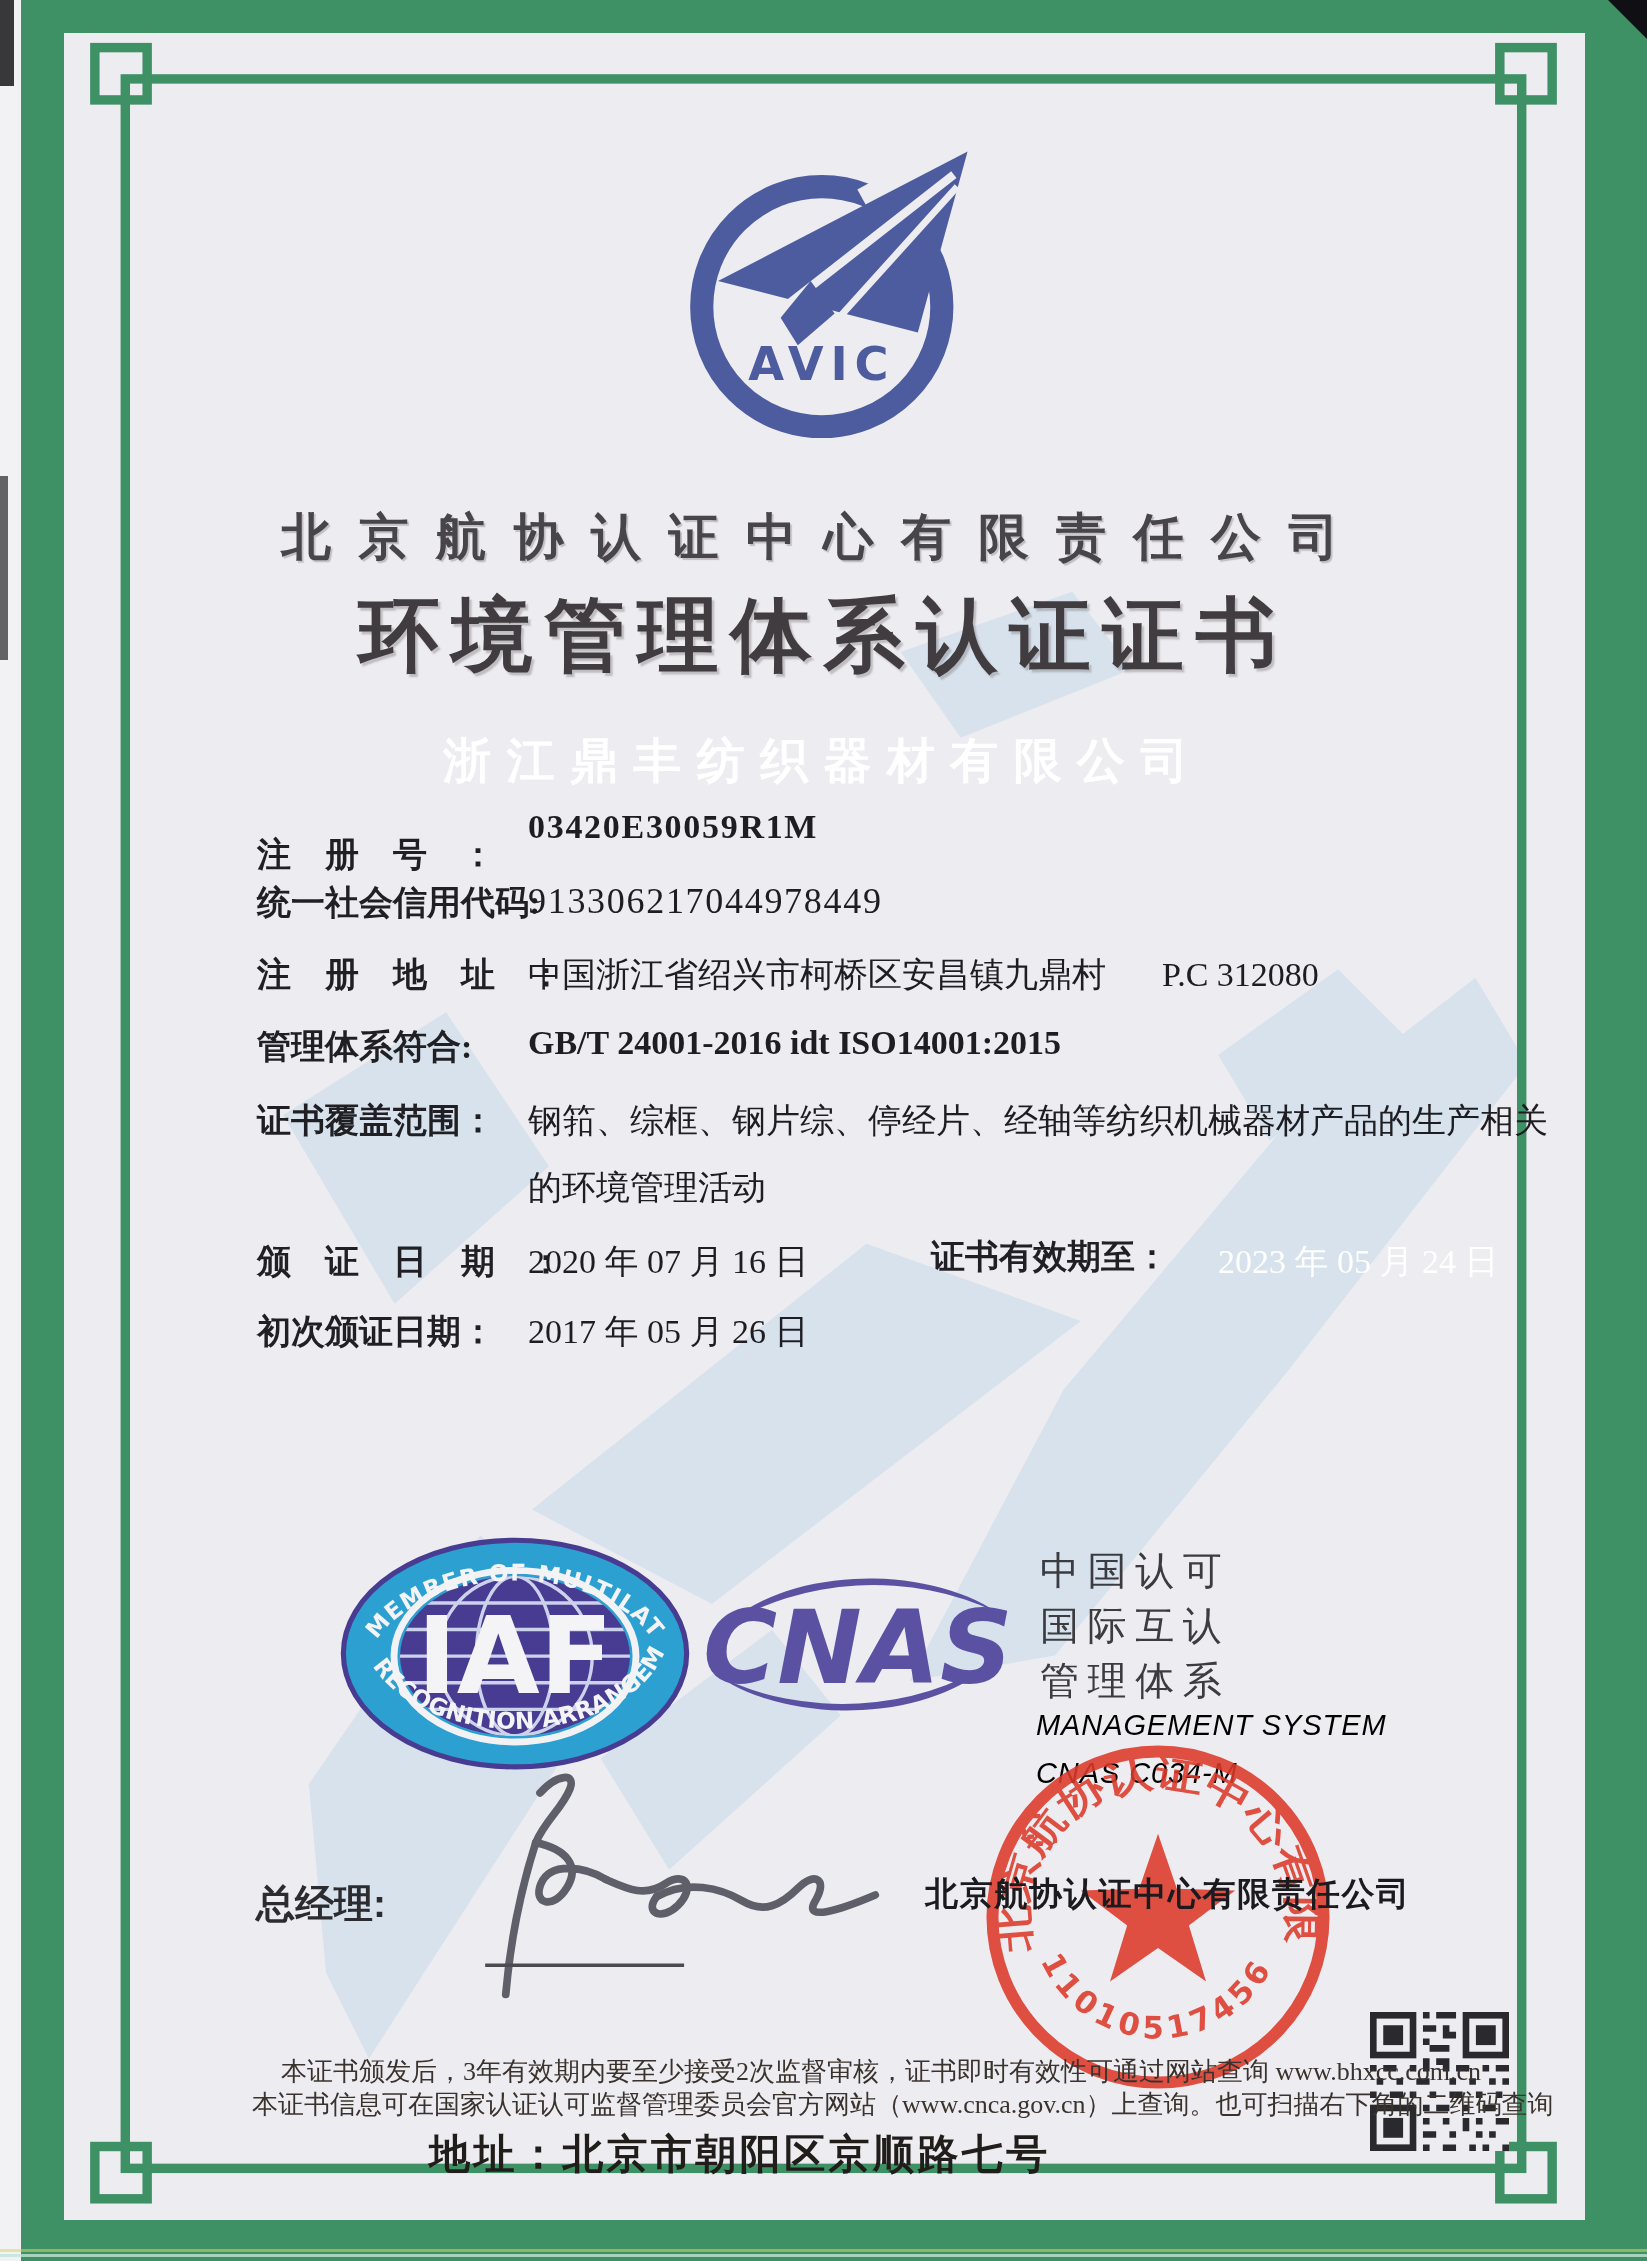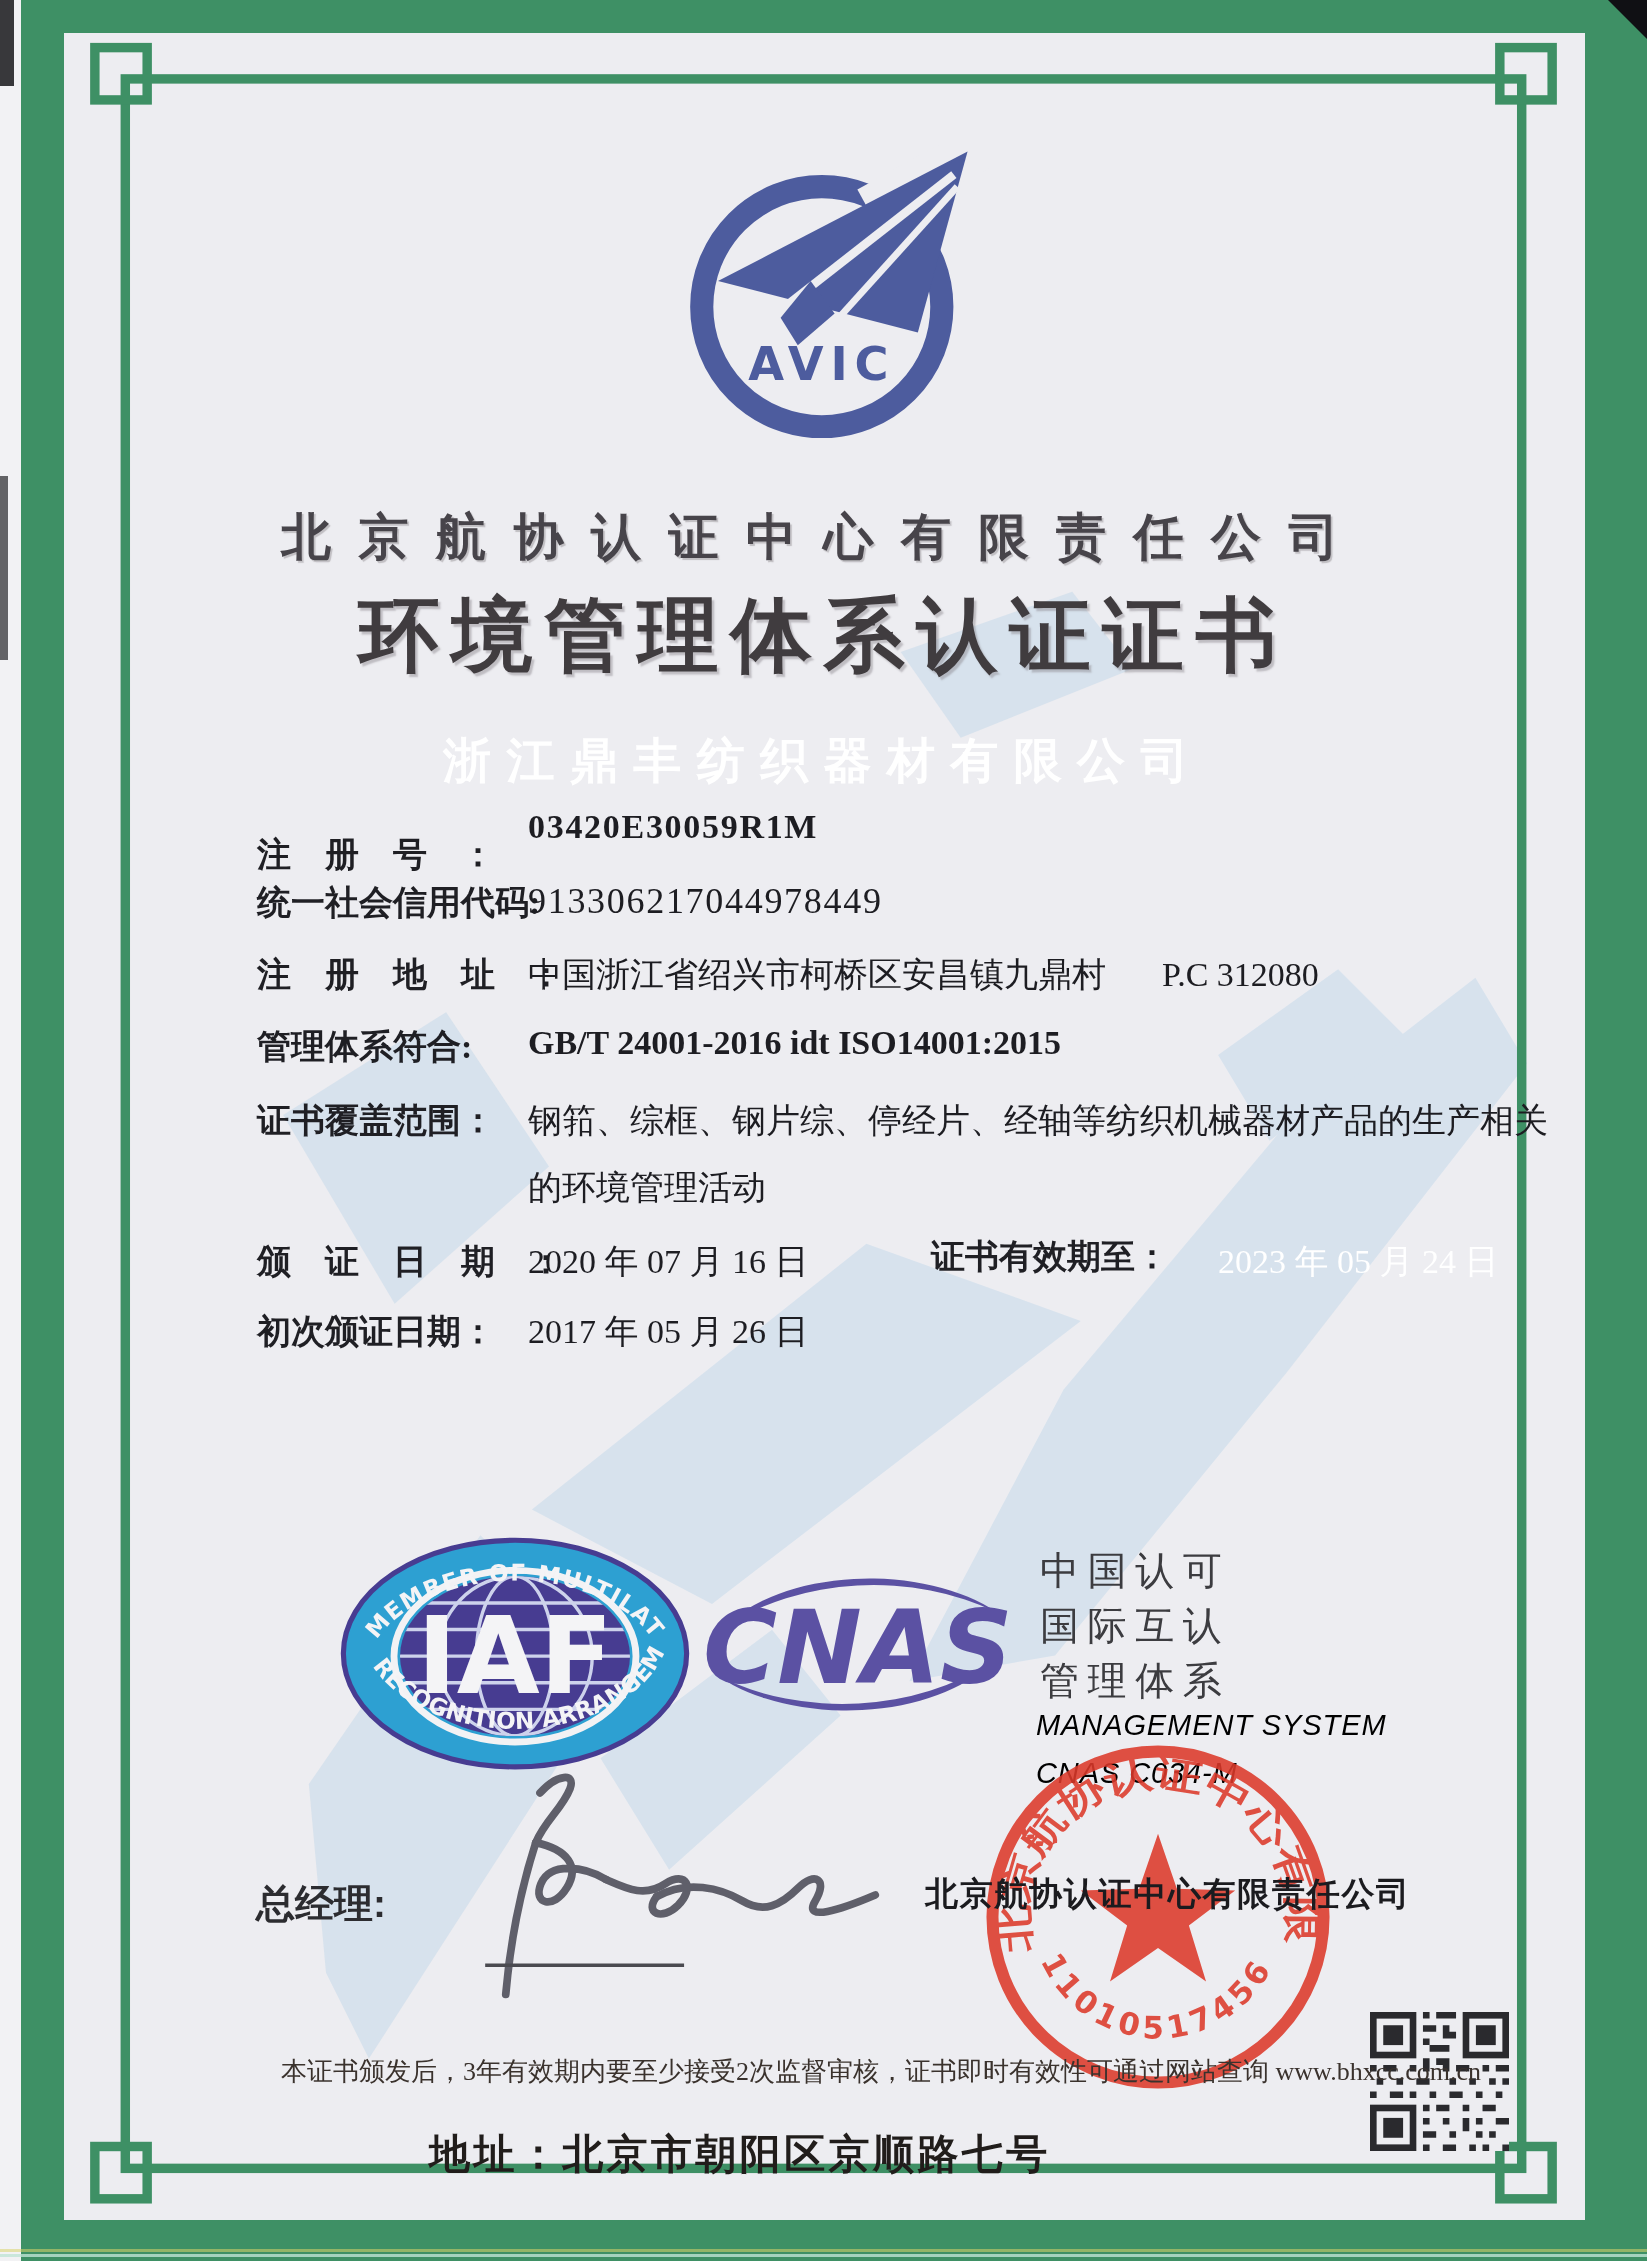--- a/index.html
+++ b/index.html
@@ -185,20 +185,21 @@
     </g>
     <rect x="8" y="8" width="40" height="40" fill="#ededf1"></rect>
       <rect x="16" y="16" width="24" height="24" fill="#2a2a2e"></rect>
     <rect x="120" y="8" width="40" height="40" fill="#ededf1"></rect>
       <rect x="128" y="16" width="24" height="24" fill="#2a2a2e"></rect>
     <rect x="8" y="120" width="40" height="40" fill="#ededf1"></rect>
       <rect x="16" y="128" width="24" height="24" fill="#2a2a2e"></rect>
   </svg>
 
   <div class="abs fineprint nowrap" style="left:281px;top:2054px;">本证书颁发后，3年有效期内要至少接受2次监督审核，证书即时有效性可通过网站查询 www.bhxcc.com.cn</div>
+  <div class="abs fineprint nowrap" style="left:252px;top:2087px;">本证书信息可在国家认证认可监督管理委员会官方网站（www.cnca.gov.cn）上查询。也可扫描右下角的二维码查询</div>
   <div class="abs addr-line nowrap">地址：北京市朝阳区京顺路七号</div>
 
   <div class="scan-strip"></div>
   <div class="scan-black-a"></div>
   <div class="scan-black-b"></div>
   <div class="scan-corner-tr"></div>
   <div class="scan-bottom-a"></div>
   <div class="scan-bottom-b"></div>
 </div>
 

